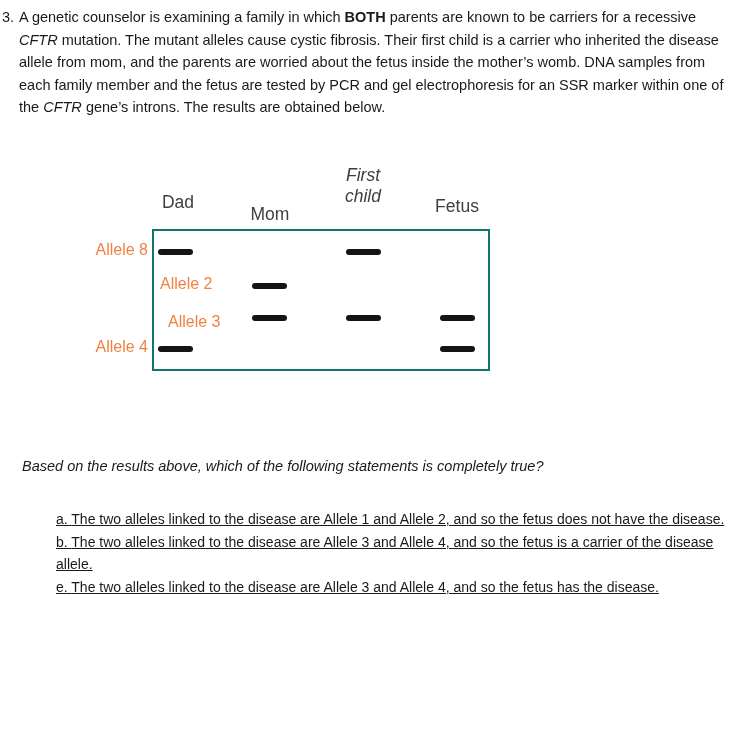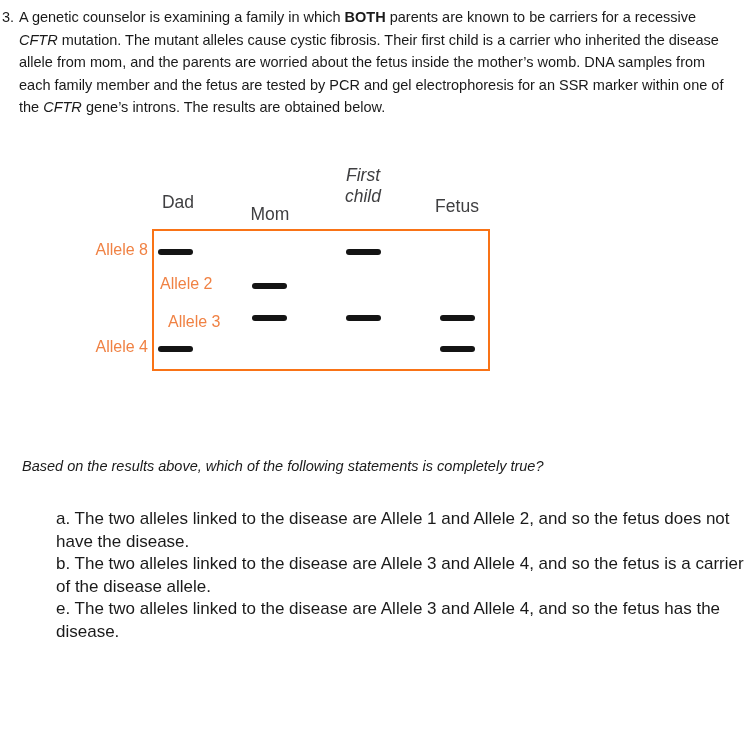--- a/index.html
+++ b/index.html
@@ -71,21 +71,21 @@
   .gel-header.h-child { left: 325px; top: 5px; width: 76px; font-style: italic; }
   .gel-header.h-fetus { left: 419px; top: 36px; width: 76px; }
 
   
   .gel-box {
     position: absolute;
     left: 152px;
     top: 69px;
     width: 338px;
     height: 142px;
-    border: 2px solid #f97316;
+    border: 2px solid #0f766e;
     background: #ffffff;
     box-sizing: border-box;
   }
 
   
   .allele-label-out {
     position: absolute;
     font-size: 16px;
     line-height: 18px;
     color: #F08244;
@@ -129,24 +129,25 @@
   }
 
   
   .options {
     position: absolute;
     left: 56px;
     top: 508px;
     width: 690px;
   }
   .option {
-    font-size: 17px;
+    font-size: 14px;
     line-height: 22.6px;
     color: #1a1a1a;
     text-indent: 0;
+    text-decoration: underline;
   }
   .option .opt-letter { }
   .option .opt-text { }
 </style>
 </head>
 <body>
 
 <div class="stem">
   <div class="stem-number">3.</div>
   <div class="stem-text"><span>A genetic counselor is examining a family in which </span><b>BOTH</b><span> parents are known to be carriers for a recessive </span><i>CFTR</i><span> mutation. The mutant alleles cause cystic fibrosis. Their first child is a carrier who inherited the disease allele from mom, and the parents are worried about the fetus inside the mother’s womb. DNA samples from each family member and the fetus are tested by PCR and gel electrophoresis for an SSR marker within one of the </span><i>CFTR</i><span> gene’s introns. The results are obtained below.</span></div>

